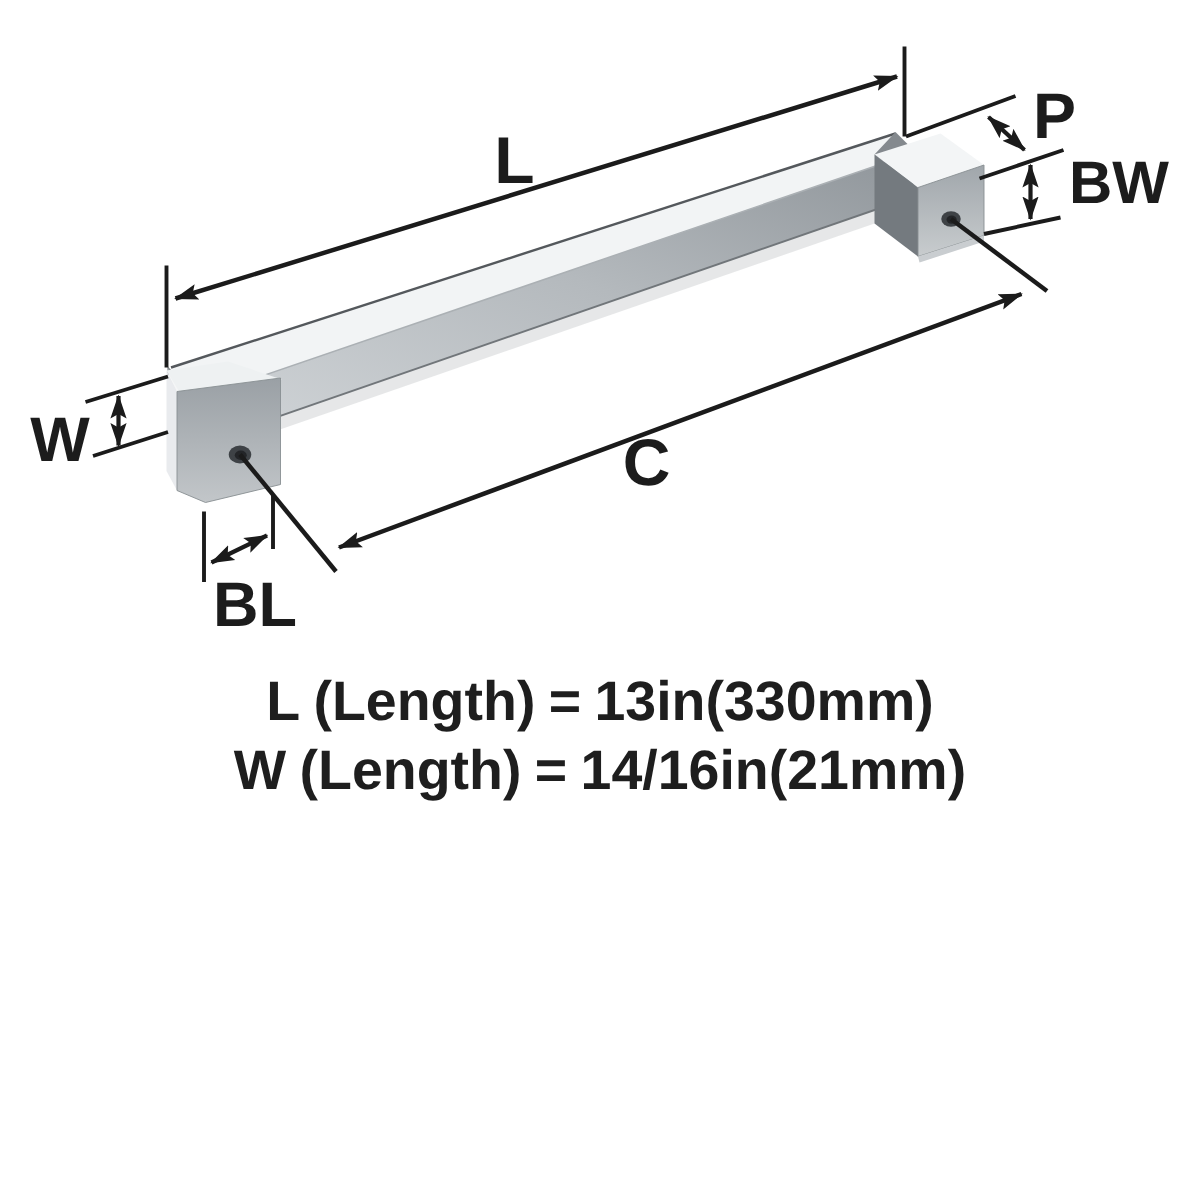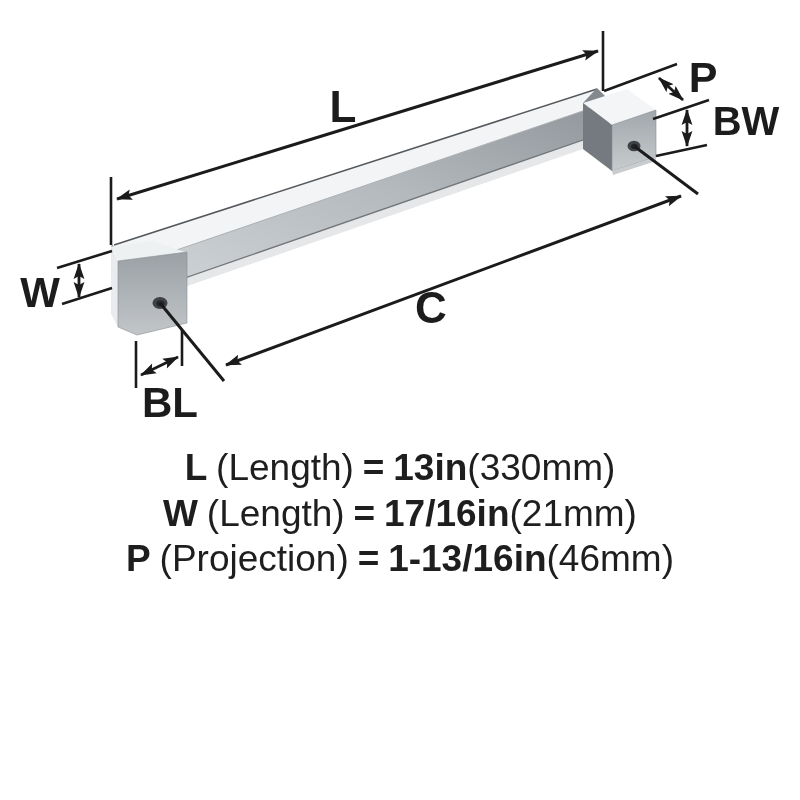--- a/index.html
+++ b/index.html
@@ -32,24 +32,24 @@
     top: 445px;
     width: 800px;
     text-align: center;
     font-size: 37px;
     line-height: 45.5px;
     color: #1e1e1e;
     white-space: nowrap;
   }
   .spec-line { width: 100%; }
   .sp-code  { font-weight: 700; margin-right: 0.24em; }
-  .sp-name  { font-weight: 400; margin-right: 0.24em; }
+  .sp-name  { font-weight: 700; margin-right: 0.24em; }
   .sp-eq    { font-weight: 700; margin-right: 0.24em; }
   .sp-val   { font-weight: 700; }
-  .sp-met   { font-weight: 400; }
+  .sp-met   { font-weight: 700; }
 </style>
 </head>
 <body>
 
 <div class="stage">
 
   <svg class="figure-svg" width="800" height="800" viewBox="0 0 800 800">
     <defs>
       <marker id="ah" viewBox="0 0 16 12" refX="15" refY="6" markerWidth="16" markerHeight="12" markerUnits="userSpaceOnUse" orient="auto-start-reverse">
         <path d="M0,0.6 L16,6 L0,11.4 L3,6 Z" fill="#1b1b1b"></path>
@@ -132,20 +132,17 @@
       <text x="170" y="417" font-size="42" class="dim-label">BL</text>
       <text x="746" y="135" font-size="40" class="dim-label">BW</text>
     </g>
   </svg>
 
   <div class="specs">
     <div class="spec-line">
       <span class="sp-code">L</span><span class="sp-name">(Length)</span><span class="sp-eq">=</span><span class="sp-val">13in</span><span class="sp-met">(330mm)</span>
     </div>
     <div class="spec-line">
-      <span class="sp-code">W</span><span class="sp-name">(Length)</span><span class="sp-eq">=</span><span class="sp-val">17/16in</span><span class="sp-met">(21mm)</span>
-    </div>
-    <div class="spec-line">
-      <span class="sp-code">P</span><span class="sp-name">(Projection)</span><span class="sp-eq">=</span><span class="sp-val">1-13/16in</span><span class="sp-met">(46mm)</span>
+      <span class="sp-code">W</span><span class="sp-name">(Length)</span><span class="sp-eq">=</span><span class="sp-val">14/16in</span><span class="sp-met">(21mm)</span>
     </div>
   </div>
 
 </div>
 
 </body></html>

